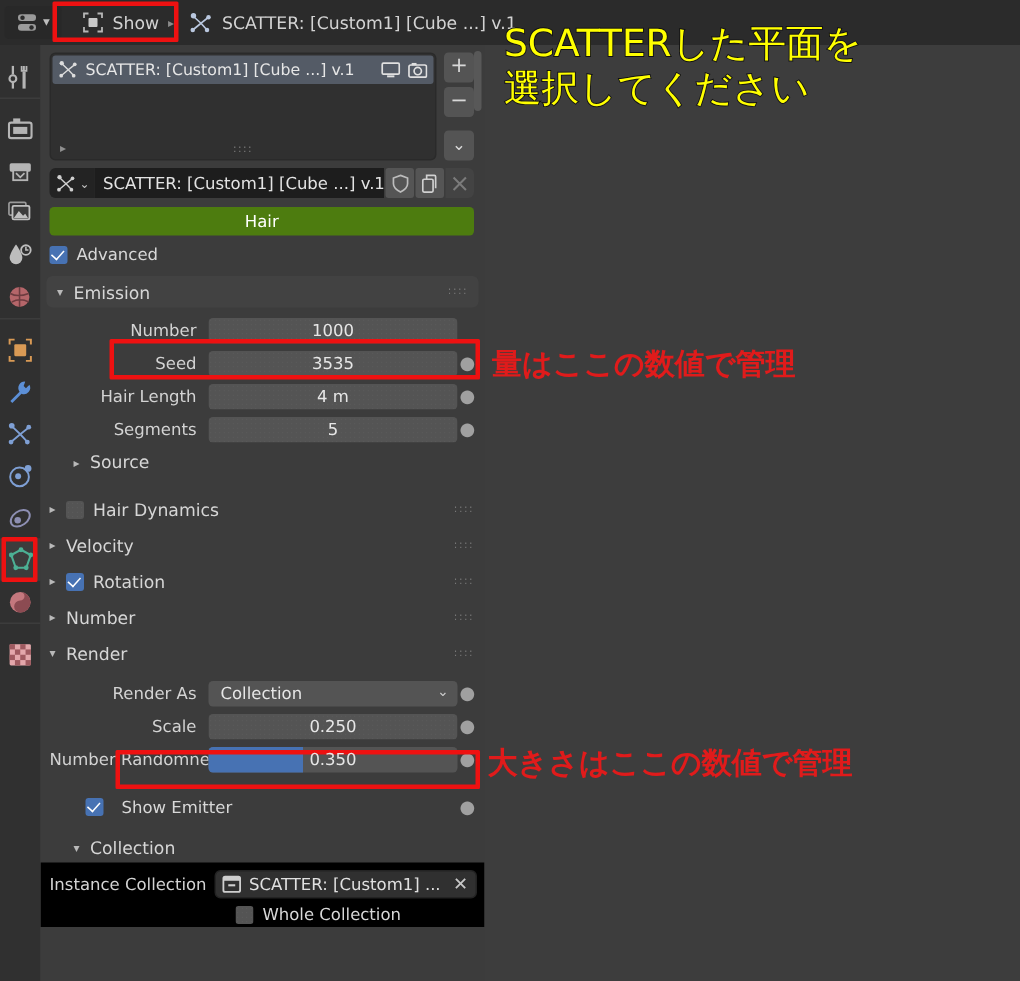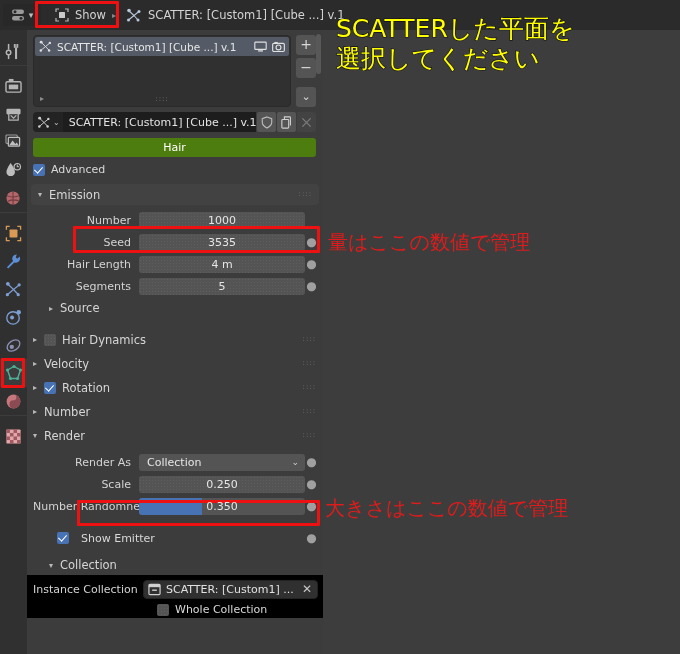--- a/index.html
+++ b/index.html
@@ -196,21 +196,21 @@
   
   .hl{ position:absolute; border:3px solid #ee1111; border-radius:1px; pointer-events:none; }
 
   
   .anno{ position:absolute; white-space:pre; }
   .anno.yellow{
     color:#ffff00; font-size:25px; line-height:30px; font-weight:400;
     -webkit-text-stroke:1.2px #111; paint-order:stroke fill;
   }
   .anno.red{
-    color:#e01b1b; font-size:20px; line-height:22px; font-weight:400;
+    color:#e01b1b; font-size:20px; line-height:22px; font-weight:700;
   }
   .rightbg{
     position:absolute; left:323px; top:0; width:357px; height:654px;
     background:#3d3d3d;
   }
 </style>
 </head>
 <body>
 
 <div id="root">

